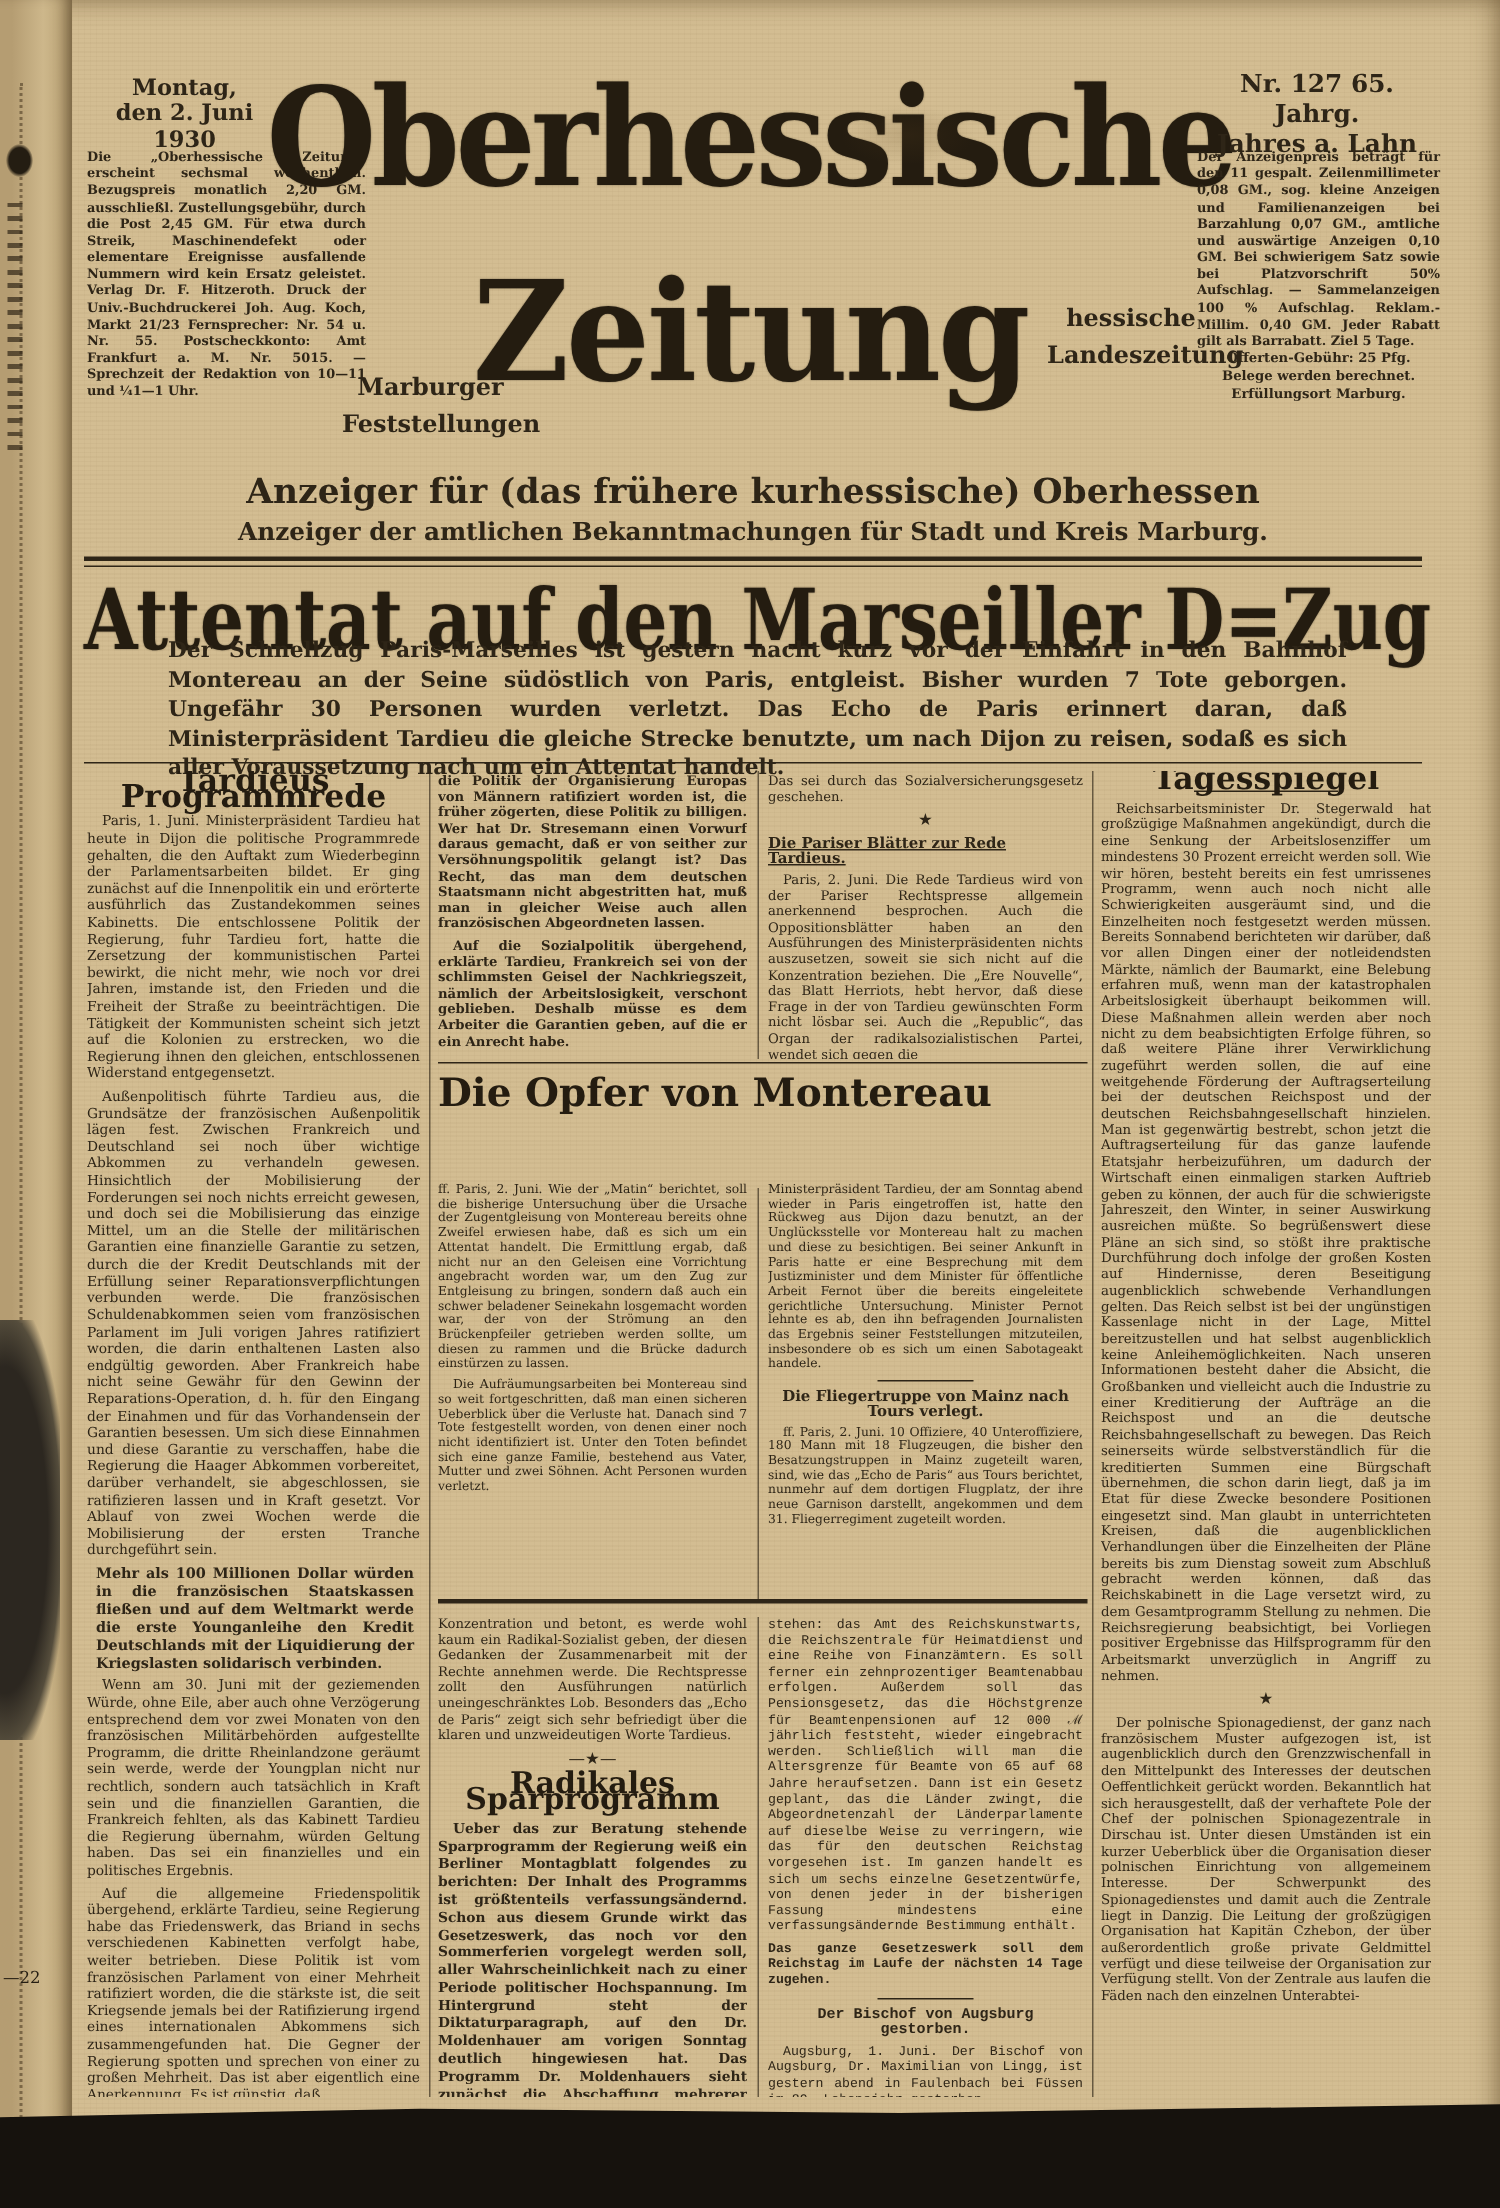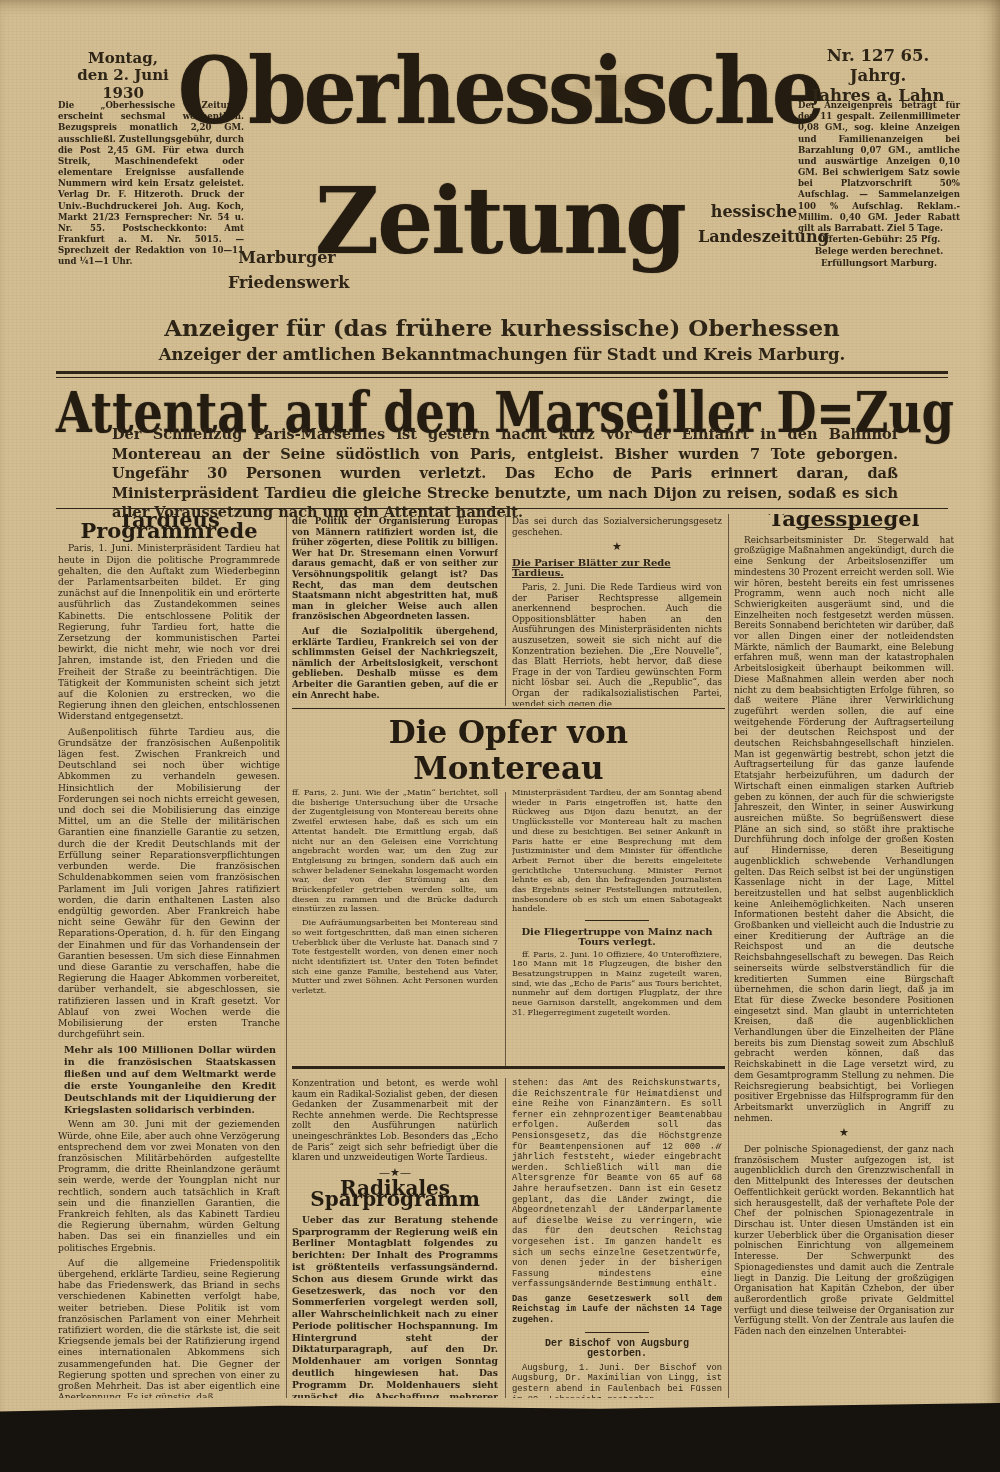--- a/index.html
+++ b/index.html
@@ -61,47 +61,54 @@
   .c23{font-size:8.8px;line-height:10.6px;}
   .mont{font-size:8.2px;line-height:9.7px;}
   .c4{font-size:8.9px;line-height:10.7px;}
   .para{margin:0 0 4px 0;text-indent:10px;}
   .noindent{text-indent:0;}
   .boldpara{font-weight:bold;}
   .dollar{font-weight:bold;font-size:9.6px;line-height:12px;margin:5px 4px 2px 6px;text-indent:0;text-align:justify;}
   .star-sep{text-align:center;font-size:11px;margin:5px 0;}
   .subhead{font-weight:bold;font-size:10px;margin:4px 0 3px 0;}
   .subhead-u{text-decoration:underline;}
-  .mont-headline{left:292px;top:714px;width:433px;font-size:31px;font-weight:bold;text-align:center;color:#241c10;}
+  .mont-headline{left:292px;top:714px;width:433px;font-size:26px;font-weight:bold;text-align:left;color:#241c10;}
   .mont-subhead{left:292px;top:756px;width:433px;font-size:17.5px;font-weight:bold;text-align:center;color:#241c10;}
   .short-rule{height:1px;background:#2e2517;width:64px;margin:6px auto;}
   .spar-heading{font-size:20px;font-weight:bold;text-align:center;margin:4px 0;color:#241c10;}
   .spar-body{font-size:9.2px;font-weight:bold;line-height:11.8px;text-align:justify;text-indent:10px;}
   .ts-heading{font-size:21px;font-weight:bold;text-align:center;color:#241c10;margin:0;}
   .ts-underline{width:96px;height:1px;background:#2e2517;margin:2px auto 7px;}
   .stain{position:absolute;border-radius:50%;pointer-events:none;}
 </style>
 </head>
 <body>
 
 <div class="page">
 
+  <div class="abs gutter">
+    <div class="gutter-dots"></div>
+    <div class="gutter-blob-top"></div>
+    <div class="gutter-frag"></div>
+    <div class="gutter-photo"></div>
+    <div class="gutter-num">—22</div>
+  </div>
 
   <div class="abs date-block">
     <div>Montag,</div>
     <div>den 2. Juni 1930</div>
   </div>
   <div class="abs imprint imprint-left">Die „Oberhessische Zeitung“ erscheint sechsmal wöchentlich. Bezugspreis monatlich 2,20 GM. ausschließl. Zustellungsgebühr, durch die Post 2,45 GM. Für etwa durch Streik, Maschinendefekt oder elementare Ereignisse ausfallende Nummern wird kein Ersatz geleistet. Verlag Dr. F. Hitzeroth. Druck der Univ.-Buchdruckerei Joh. Aug. Koch, Markt 21/23 Fernsprecher: Nr. 54 u. Nr. 55. Postscheckkonto: Amt Frankfurt a. M. Nr. 5015. — Sprechzeit der Redaktion von 10—11 und ¼1—1 Uhr.</div>
 
   <div class="abs title1">Oberhessische</div>
   <div class="abs title2">Zeitung</div>
 
   <div class="abs sub-left">
     <div>Marburger</div>
-    <div>Friedenswerk</div>
+    <div>Feststellungen</div>
   </div>
   <div class="abs sub-right">
     <div>hessische</div>
     <div>Landeszeitung</div>
   </div>
 
   <div class="abs issue-block">
     <div>Nr. 127  65. Jahrg.</div>
     <div>Jahres a. Lahn</div>
   </div>

